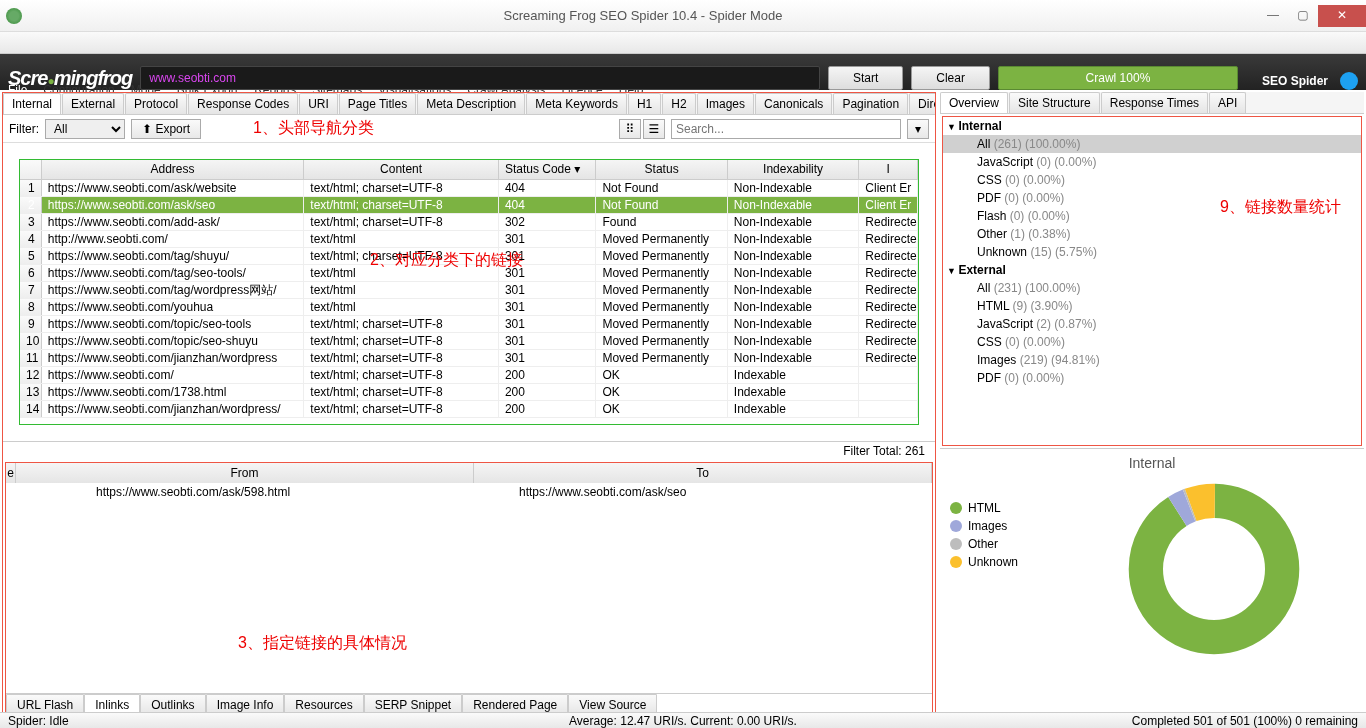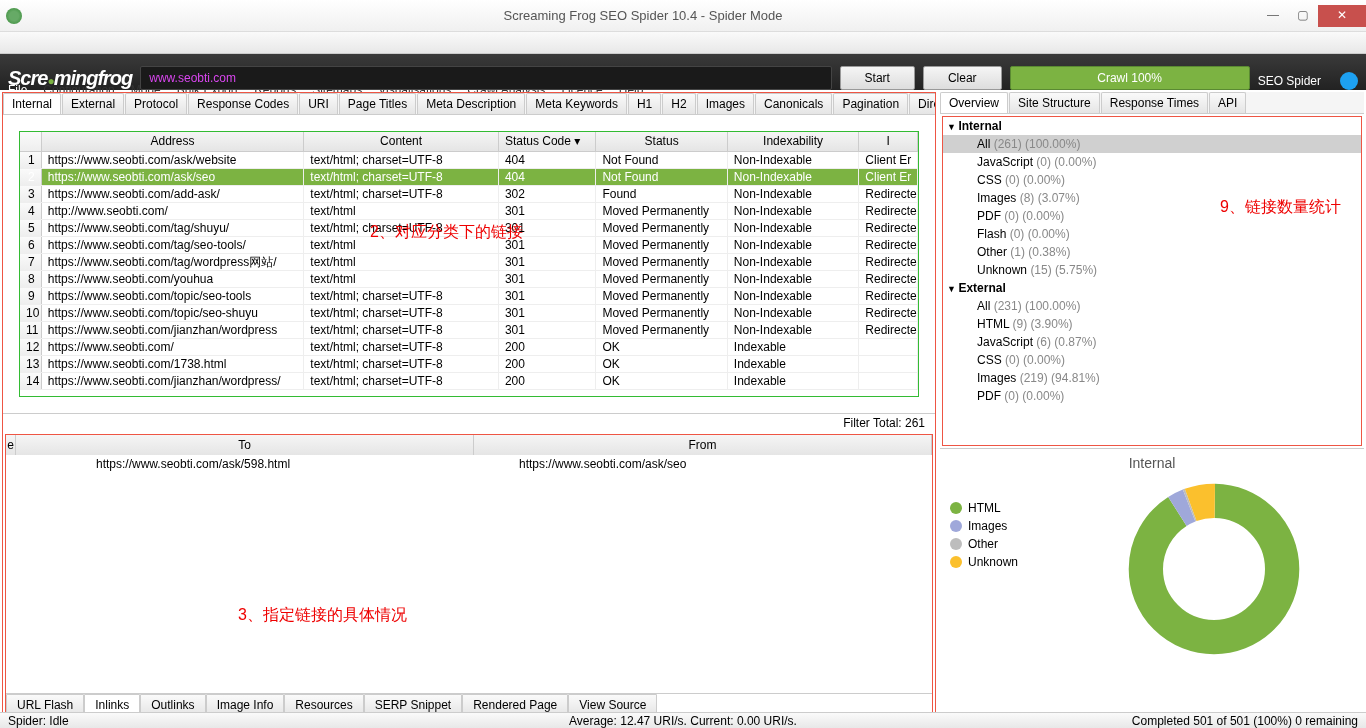--- a/index.html
+++ b/index.html
@@ -12,21 +12,21 @@
 .win-close { background: #c8504d; color: #fff; width: 48px; }
 .menubar { height: 22px; background: linear-gradient(#fafafa, #e8e8e8); display: flex; align-items: stretch; border-bottom: 1px solid #ccc; }
 .menu-item { padding: 0 8px; line-height: 22px; color: #333; cursor: pointer; margin-top: 47px; }
 .menu-file { background: #7cb342; color: #fff; }
 .toolbar { height: 36px; background: linear-gradient(#3a3a3a, #222); display: flex; align-items: flex-end; padding: 0 8px; gap: 8px; }
 .logo { color: #fff; font-size: 20px; font-weight: bold; letter-spacing: -1px; font-style: italic; }
 .logo .frog { color: #7cb342; }
 .url-input { flex: 1; height: 24px; background: #1a1a1a; border: 1px solid #444; color: #d946ef; padding: 0 8px; border-radius: 2px; }
 .tb-btn { height: 24px; padding: 0 24px; background: linear-gradient(#f5f5f5, #ddd); border: 1px solid #999; border-radius: 2px; cursor: pointer; }
 .crawl-progress { width: 240px; height: 24px; background: #7cb342; border: 1px solid #5a8a32; color: #fff; text-align: center; line-height: 22px; border-radius: 2px; }
-.seo-spider { color: #fff; font-size: 16px; margin-left: 0; display: flex; align-items: center; gap: 19px; }
+.seo-spider { color: #fff; font-size: 16px; margin-left: 16px; display: flex; align-items: center; gap: 12px; font-weight: bold; }
 .twitter { width: 18px; height: 18px; background: #1da1f2; border-radius: 50%; display: inline-block; }
 .main { display: flex; height: 632px; }
 .left-pane { width: 934px; display: flex; flex-direction: column; border: 1px solid #e54; margin: 2px; }
 .right-pane { flex: 1; display: flex; flex-direction: column; margin: 2px; }
 .tabs { display: flex; background: #f5f5f5; border-bottom: 1px solid #ccc; overflow: hidden; height: 22px; }
 .tab { padding: 3px 8px; border: 1px solid #ccc; border-bottom: none; background: linear-gradient(#fafafa,#e5e5e5); margin-right: 1px; cursor: pointer; white-space: nowrap; border-radius: 2px 2px 0 0; }
 .tab.active { background: #fff; }
 .filter-row { height: 28px; display: flex; align-items: center; padding: 0 6px; gap: 6px; border-bottom: 1px solid #ddd; position: relative; }
 .filter-select { width: 80px; height: 20px; border: 1px solid #aaa; padding: 0 4px; }
 .export-btn { height: 20px; padding: 0 10px; border: 1px solid #aaa; background: linear-gradient(#fafafa,#e8e8e8); cursor: pointer; }
@@ -119,20 +119,32 @@
         <div class="tab">Page Titles</div>
         <div class="tab">Meta Description</div>
         <div class="tab">Meta Keywords</div>
         <div class="tab">H1</div>
         <div class="tab">H2</div>
         <div class="tab">Images</div>
         <div class="tab">Canonicals</div>
         <div class="tab">Pagination</div>
         <div class="tab">Direc</div>
       </div>
+    <div class="filter-row">
+      <span>Filter:</span>
+      <select class="filter-select"><option>All</option></select>
+      <button class="export-btn">⬆ <span>Export</span></button>
+      <span class="anno-red" style="left:250px">1、头部导航分类</span>
+      <div class="view-btns">
+        <div class="icon-btn">⠿</div>
+        <div class="icon-btn">☰</div>
+      </div>
+      <input class="search-box" placeholder="Search..." style="">
+      <div class="icon-btn">▾</div>
+    </div>
     <div class="grid">
       <div class="grid-head">
         <div class="gh c0"></div>
         <div class="gh c1">Address</div>
         <div class="gh c2">Content</div>
         <div class="gh c3"><span>Status Code</span> ▾</div>
         <div class="gh c4">Status</div>
         <div class="gh c5">Indexability</div>
         <div class="gh c6">I</div>
       </div>
@@ -263,22 +275,22 @@
             <div class="gc c4">OK</div>
             <div class="gc c5">Indexable</div>
             <div class="gc c6"></div>
           </div>
         </div>
     </div>
     <div class="filter-total">Filter Total:  261</div>
     <div class="detail-pane">
       <div class="detail-head">
         <div class="dh" style="flex:0 0 10px">e</div>
+        <div class="dh">From</div>
         <div class="dh">To</div>
-        <div class="dh">From</div>
       </div>
       <div class="detail-row">
         <div style="flex:0 0 10px"></div>
         <div class="dc" style="padding-left:80px">https://www.seobti.com/ask/598.html</div>
         <div class="dc">https://www.seobti.com/ask/seo</div>
       </div>
       <span class="anno-red" style="left:232px;top:170px">3、指定链接的具体情况</span>
       <div style="flex:1"></div>
       <div class="bottom-tabs" id="bottom-tabs">
           <div class="btab">URL Flash</div>
@@ -299,29 +311,28 @@
         <div class="tab">Site Structure</div>
         <div class="tab">Response Times</div>
         <div class="tab">API</div>
       </div>
     <div class="tree" id="tree">
       <span class="anno-red" style="right:20px;top:80px">9、链接数量统计</span>
     <div class="tree-node header">Internal</div>
         <div class="tree-node tree-sub sel">All <span class="gray">(261) (100.00%)</span></div>
         <div class="tree-node tree-sub">JavaScript <span class="gray">(0) (0.00%)</span></div>
         <div class="tree-node tree-sub">CSS <span class="gray">(0) (0.00%)</span></div>
-        <div class="tree-node tree-sub">Images <span class="gray">(8) (3.07%)</span></div>
         <div class="tree-node tree-sub">PDF <span class="gray">(0) (0.00%)</span></div>
         <div class="tree-node tree-sub">Flash <span class="gray">(0) (0.00%)</span></div>
         <div class="tree-node tree-sub">Other <span class="gray">(1) (0.38%)</span></div>
         <div class="tree-node tree-sub">Unknown <span class="gray">(15) (5.75%)</span></div>
         <div class="tree-node header">External</div>
         <div class="tree-node tree-sub">All <span class="gray">(231) (100.00%)</span></div>
         <div class="tree-node tree-sub">HTML <span class="gray">(9) (3.90%)</span></div>
-        <div class="tree-node tree-sub">JavaScript <span class="gray">(6) (0.87%)</span></div>
+        <div class="tree-node tree-sub">JavaScript <span class="gray">(2) (0.87%)</span></div>
         <div class="tree-node tree-sub">CSS <span class="gray">(0) (0.00%)</span></div>
         <div class="tree-node tree-sub">Images <span class="gray">(219) (94.81%)</span></div>
         <div class="tree-node tree-sub">PDF <span class="gray">(0) (0.00%)</span></div>
       </div>
     <div class="chart-pane">
       <div class="chart-title">Internal</div>
       <div class="legend" id="legend">
           <div class="legend-item">
             <span class="legend-sw" style="background:#7cb342"></span>
             <span>HTML</span>

